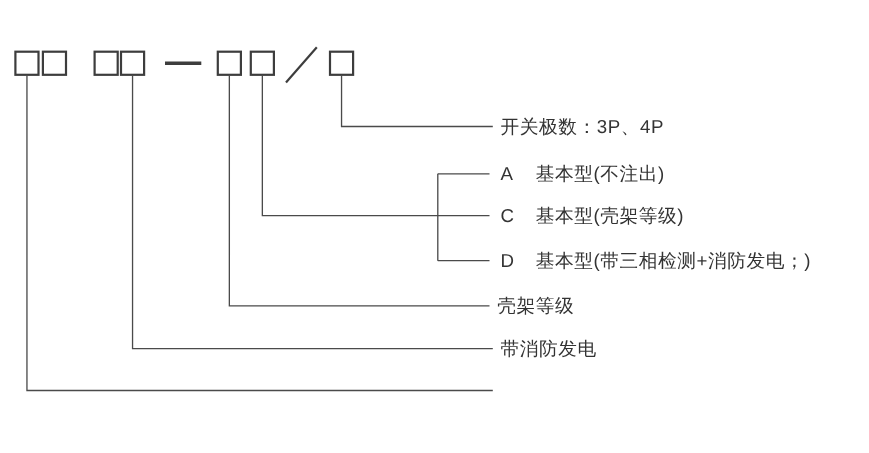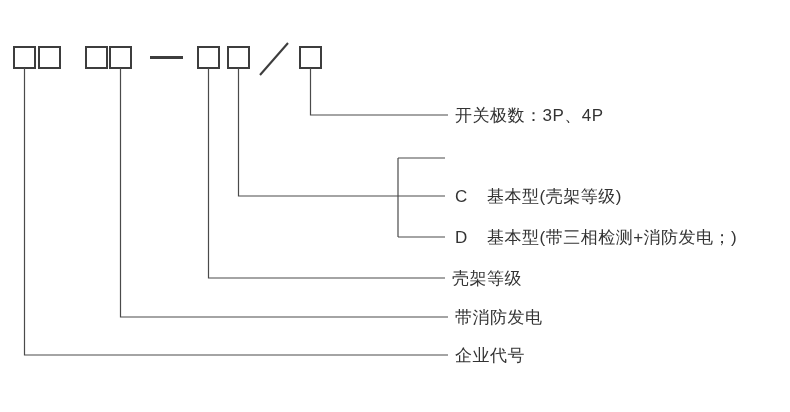--- a/index.html
+++ b/index.html
@@ -61,28 +61,30 @@
       <polyline points="238.5,68 238.5,196 445,196"></polyline>
       <polyline points="310.5,68 310.5,115 448,115"></polyline>
       <line x1="398" y1="158" x2="398" y2="237"></line>
       <line x1="398" y1="158" x2="445" y2="158"></line>
       <line x1="398" y1="237" x2="445" y2="237"></line>
     </g>
   </svg>
 
   <div class="label" style="left:455px; top:115px;">开关极数：3P、4P</div>
 
+  <div class="label" style="left:455px; top:158px;">
+    <span class="prefix">A</span><span>基本型(不注出)</span>
+  </div>
 
   <div class="label" style="left:455px; top:196px;">
     <span class="prefix">C</span><span>基本型(壳架等级)</span>
   </div>
 
   <div class="label" style="left:455px; top:237px;">
     <span class="prefix">D</span><span>基本型(带三相检测+消防发电；)</span>
   </div>
 
   <div class="label" style="left:452px; top:278px;">壳架等级</div>
 
   <div class="label" style="left:455px; top:317px;">带消防发电</div>
 
-  <div class="label" style="left:455px; top:355px;">企业代号</div>
 
 </div>
 
 </body></html>

